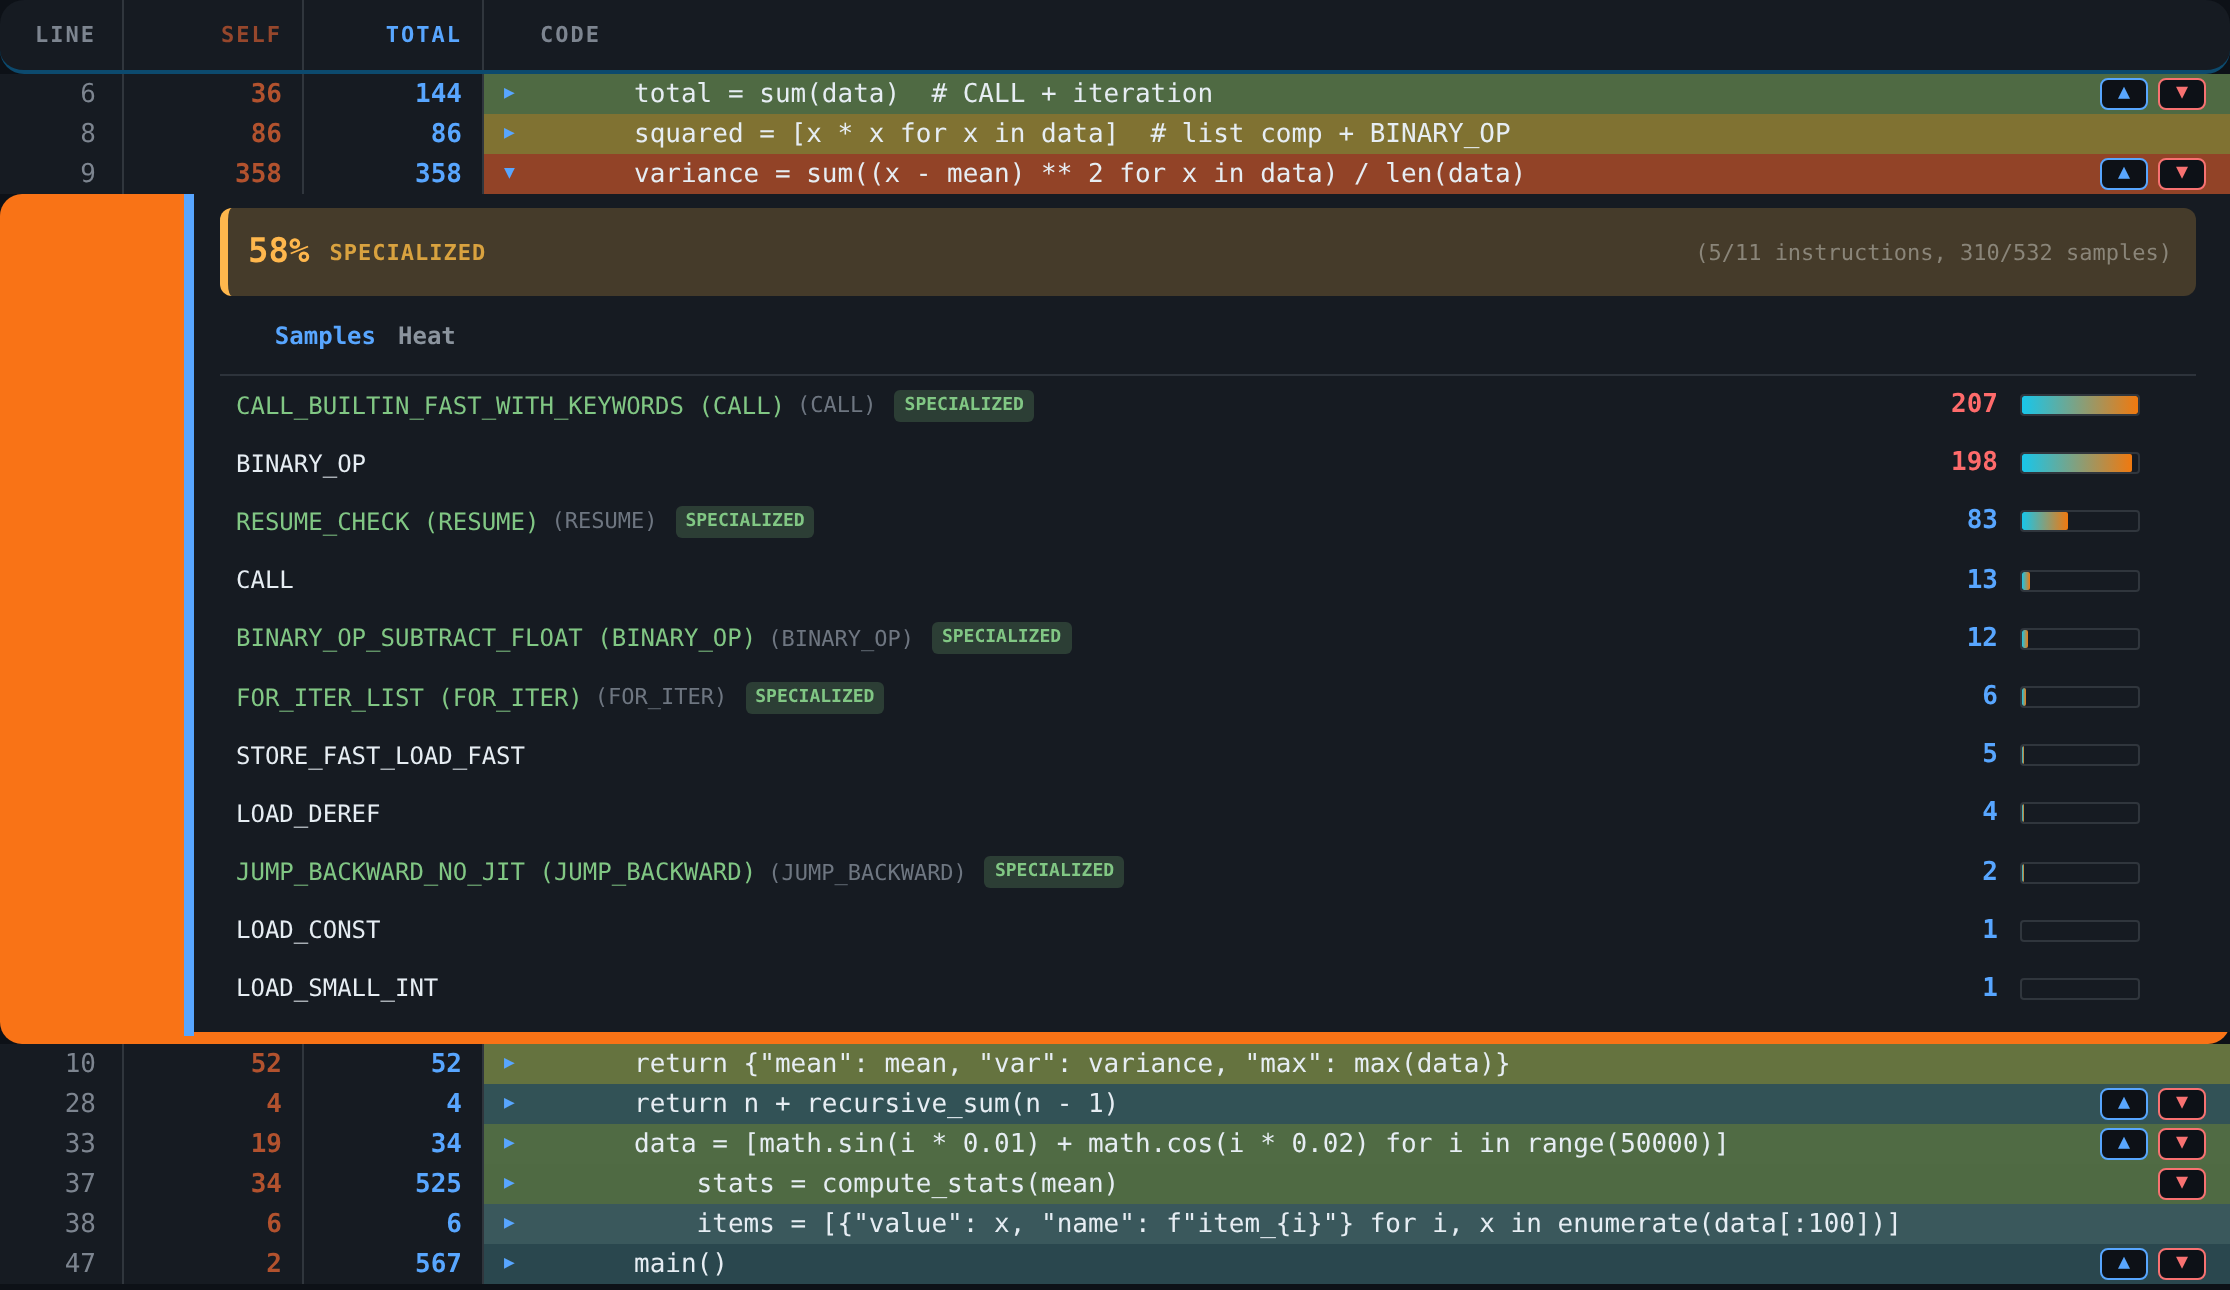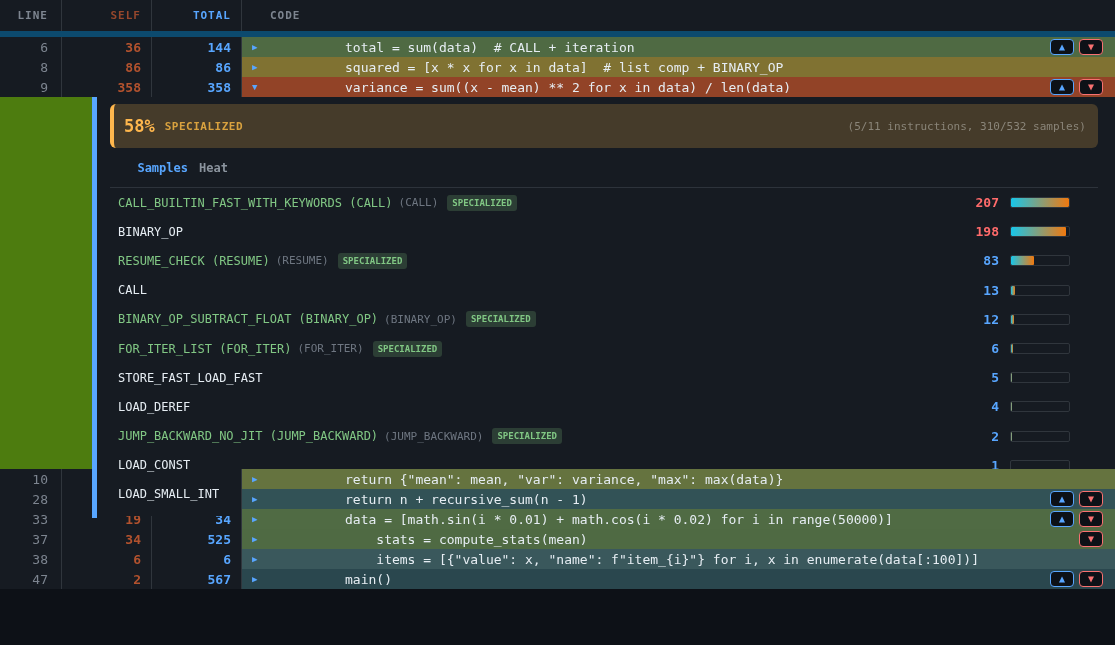--- a/index.html
+++ b/index.html
@@ -1,45 +1,45 @@
 <!DOCTYPE html>
 <html><head>
 <meta charset="utf-8">
 <style>
   * { margin:0; padding:0; box-sizing:border-box; }
   html,body { width:1115px; height:645px; background:#0d1117; overflow:hidden;
     font-family:"DejaVu Sans Mono", monospace; }
   
-  .hdr { display:flex; height:37px; background:#161b22; border-bottom:6px solid #0c4a6e; }
+  .hdr { display:flex; height:37px; background:#161b22; border-bottom:2px solid #0c4a6e;border-radius:12px; }
   .hdr .cell { display:flex; align-items:center; font-size:11px; font-weight:bold; letter-spacing:1px; }
   .c-line  { width:61px;  justify-content:flex-end; padding-right:13px; }
   .c-self  { width:90px;  justify-content:flex-end; padding-right:10px; border-left:1px solid #30363d; }
   .c-total { width:90px;  justify-content:flex-end; padding-right:10px; border-left:1px solid #30363d; }
   .c-code  { flex:1; padding-left:28px; border-left:1px solid #30363d; }
   .hdr .c-line  { color:#7d8590; }
   .hdr .c-self  { color:#96472c; }
   .hdr .c-total { color:#58a6ff; }
   .hdr .c-code  { color:#7d8590; }
   
   .row { display:flex; height:20px; background:#161b22; }
   .row .cell { display:flex; align-items:center; font-size:13px; }
   .row .c-line  { color:#7d8590; }
   .row .c-self  { color:#b2522e; font-weight:bold; }
   .row .c-total { color:#58a6ff; font-weight:bold; }
   .row .c-code  { position:relative; padding-left:0; color:#e6edf3; }
   .marker { position:absolute; left:10px; top:0; height:100%; display:flex; align-items:center;
     color:#58a6ff; font-size:9px; }
-  .codetext { white-space:pre; padding-left:103px; font-size:13px; color:#e6edf3; }
+  .codetext { white-space:pre; padding-left:75px; font-size:13px; color:#e6edf3; }
   .btns { position:absolute; right:12px; top:2px; display:flex; gap:5px; }
   .btn { width:24px; height:16px; border-radius:4px; background:#0d1117; display:flex;
     align-items:center; justify-content:center; font-size:10px; line-height:1; }
   .btn.up   { border:1.5px solid #58a6ff; color:#58a6ff; }
   .btn.down { border:1.5px solid #f87171; color:#f87171; }
   
-  .panel-region { position:relative; height:372px; background:#4d7c0f; }
+  .panel-region { position:relative; height:425px; background:#f97316;border-radius:11px; }
   .vbar { position:absolute; left:92px; top:0; width:5px; height:421px; background:#58a6ff; }
   .panel { position:absolute; left:97px; top:0; right:0; height:419px; background:#161b22;
     padding:7px 17px 0 13px; }
   .banner { height:44px; background:#453b2a; border-left:4px solid #ffb74d; border-radius:6px;
     display:flex; align-items:center; padding:0 12px 0 10px; }
   .banner .pct { color:#ffb74d; font-size:17px; font-weight:bold; }
   .banner .lbl { color:#d9a23f; font-size:11px; font-weight:bold; letter-spacing:0.5px; margin-left:10px; }
   .banner .detail { margin-left:auto; color:#8a8579; font-size:11px; }
   .thead { display:flex; align-items:center; height:40px; border-bottom:1px solid #2d333b;
     padding-left:8px; font-size:12px; font-weight:bold; }

